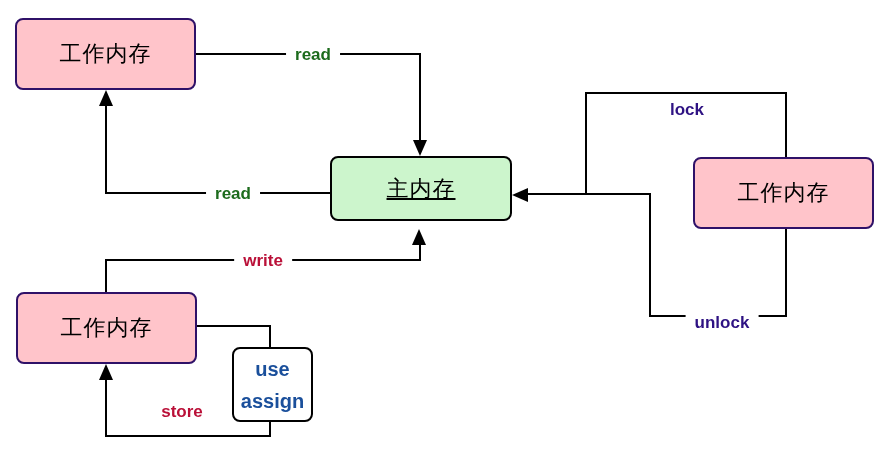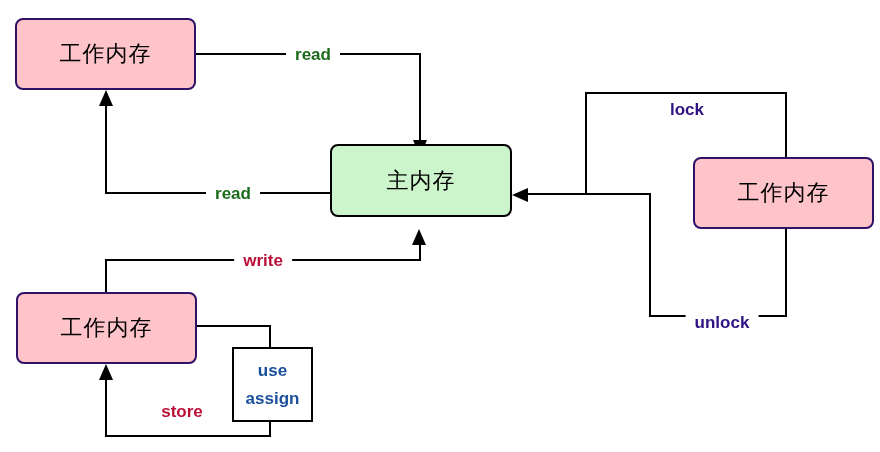--- a/index.html
+++ b/index.html
@@ -32,24 +32,24 @@
     border-radius: 8px;
   }
   .node.green {
     background: var(--main-fill-green, #CCF5CC);
     border: 2.5px solid var(--line-black, #000000);
     border-radius: 8px;
   }
   .node.ops {
     background: var(--background, #FFFFFF);
     border: 2px solid var(--line-black, #000000);
-    border-radius: 0;
+    border-radius: 8px;
     flex-direction: column;
     font-weight: bold;
-    font-size: 17px;
+    font-size: 20px;
     color: var(--label-blue, #1A4F9B);
     line-height: 1.6;
     letter-spacing: 0;
   }
   
   .line {
     position: absolute;
     background: var(--line-black, #000000);
   }
   .line.h { height: 2px; }
@@ -123,21 +123,21 @@
   <div class="arrow left" style="left:512px; top:188px;"></div>
 
   <div class="line v" style="left:649px; top:193px; height:124px;"></div>
   <div class="line h" style="left:650px; top:315px; width:137px;"></div>
   <div class="line v" style="left:785px; top:228px; height:89px;"></div>
 
   <div class="node pink" style="left:15px; top:18px; width:181px; height:72px;">
     <span>工作内存</span>
   </div>
 
-  <div class="node green" style="left:330px; top:144px; width:182px; height:73px;">
+  <div class="node green" style="left:330px; top:156px; width:182px; height:65px;text-decoration:underline;">
     <span>主内存</span>
   </div>
 
   <div class="node pink" style="left:16px; top:292px; width:181px; height:72px;">
     <span>工作内存</span>
   </div>
 
   <div class="node pink" style="left:693px; top:157px; width:181px; height:72px;">
     <span>工作内存</span>
   </div>

